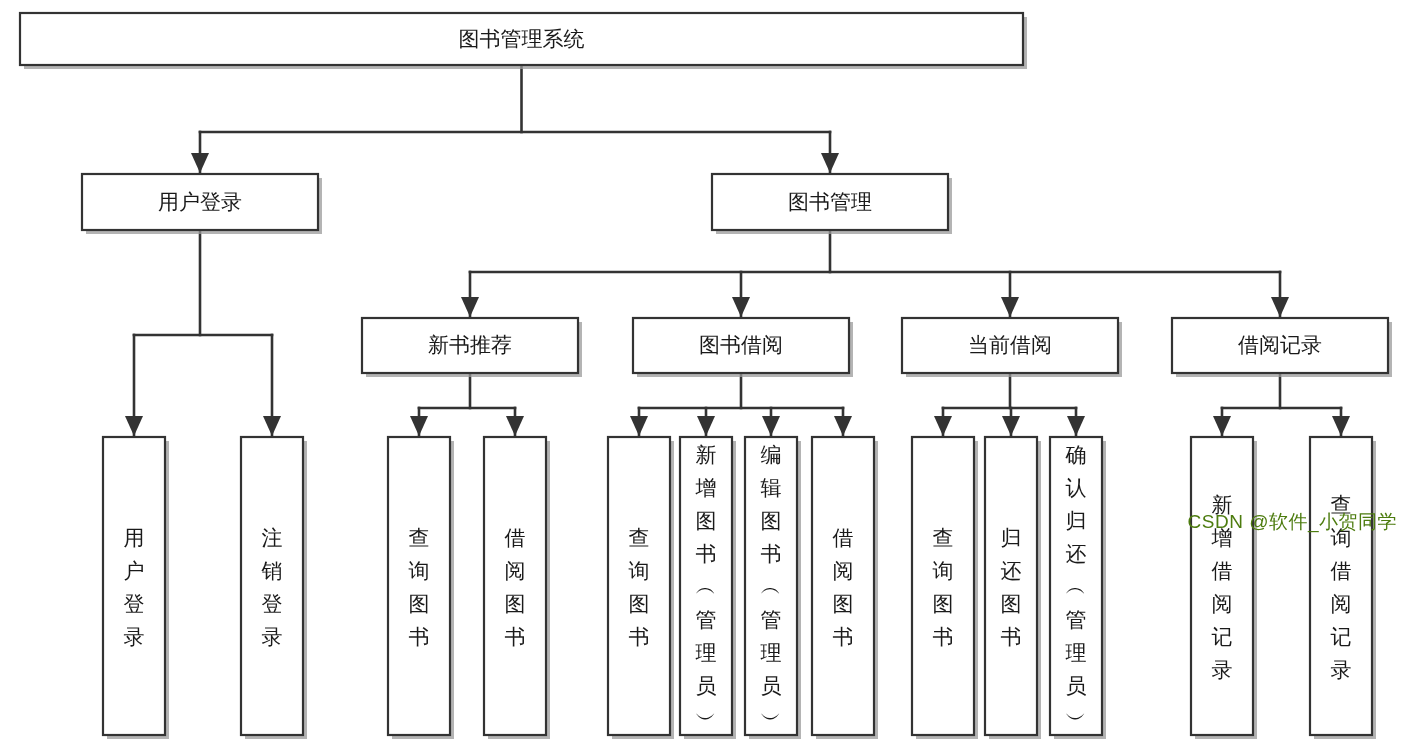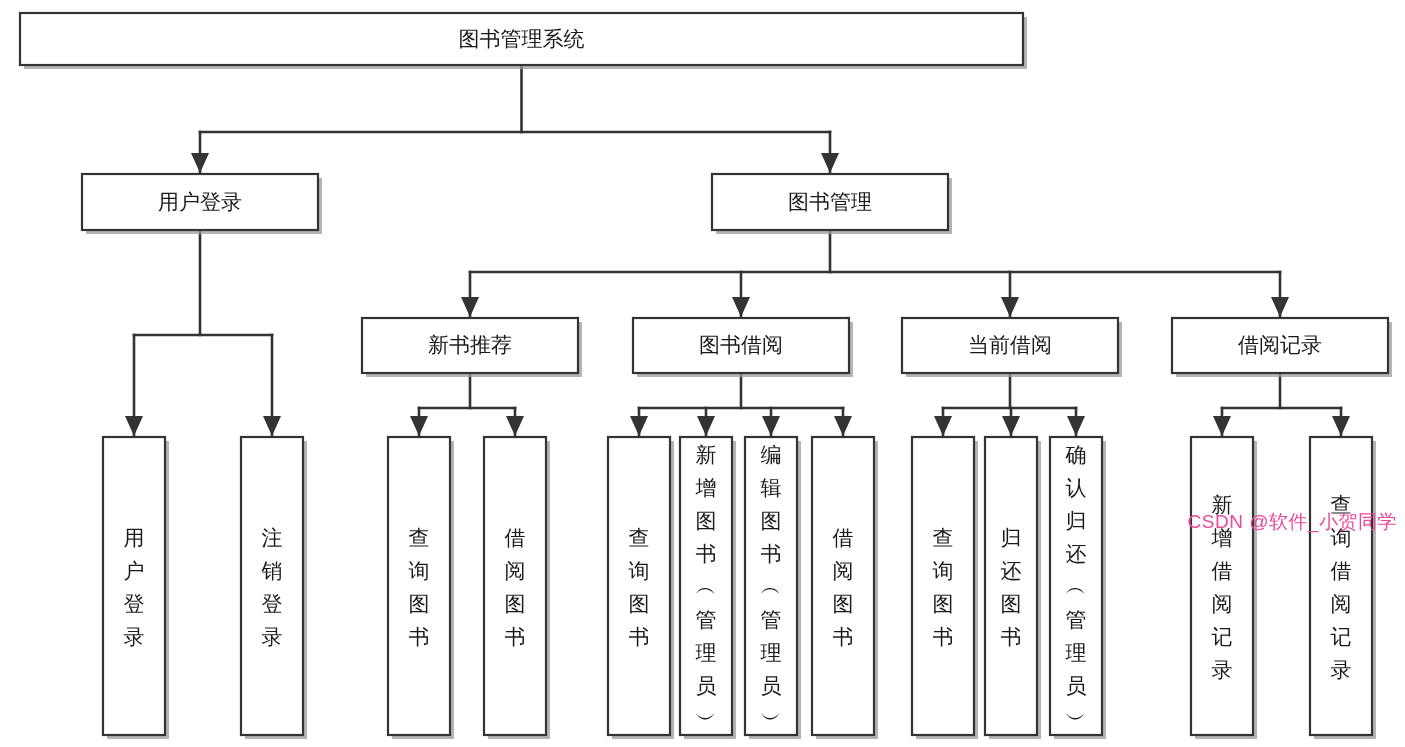--- a/index.html
+++ b/index.html
@@ -58,21 +58,21 @@
     fill: #1a1a1a;
     font-size: 21px;
     text-anchor: middle;
   }
   .watermark {
     position: absolute;
     right: 8px;
     bottom: 6px;
     font-family: "Liberation Sans", "DejaVu Sans", sans-serif;
     font-size: 19px;
-    color: #ec4899;
+    color: #4d7c0f;
     letter-spacing: 0.5px;
     white-space: nowrap;
     user-select: none;
   }
 </style>
 </head>
 <body>
 
 <div id="diagram-root">
   <svg id="flow" viewBox="0 0 1405 747" xmlns="http://www.w3.org/2000/svg">

